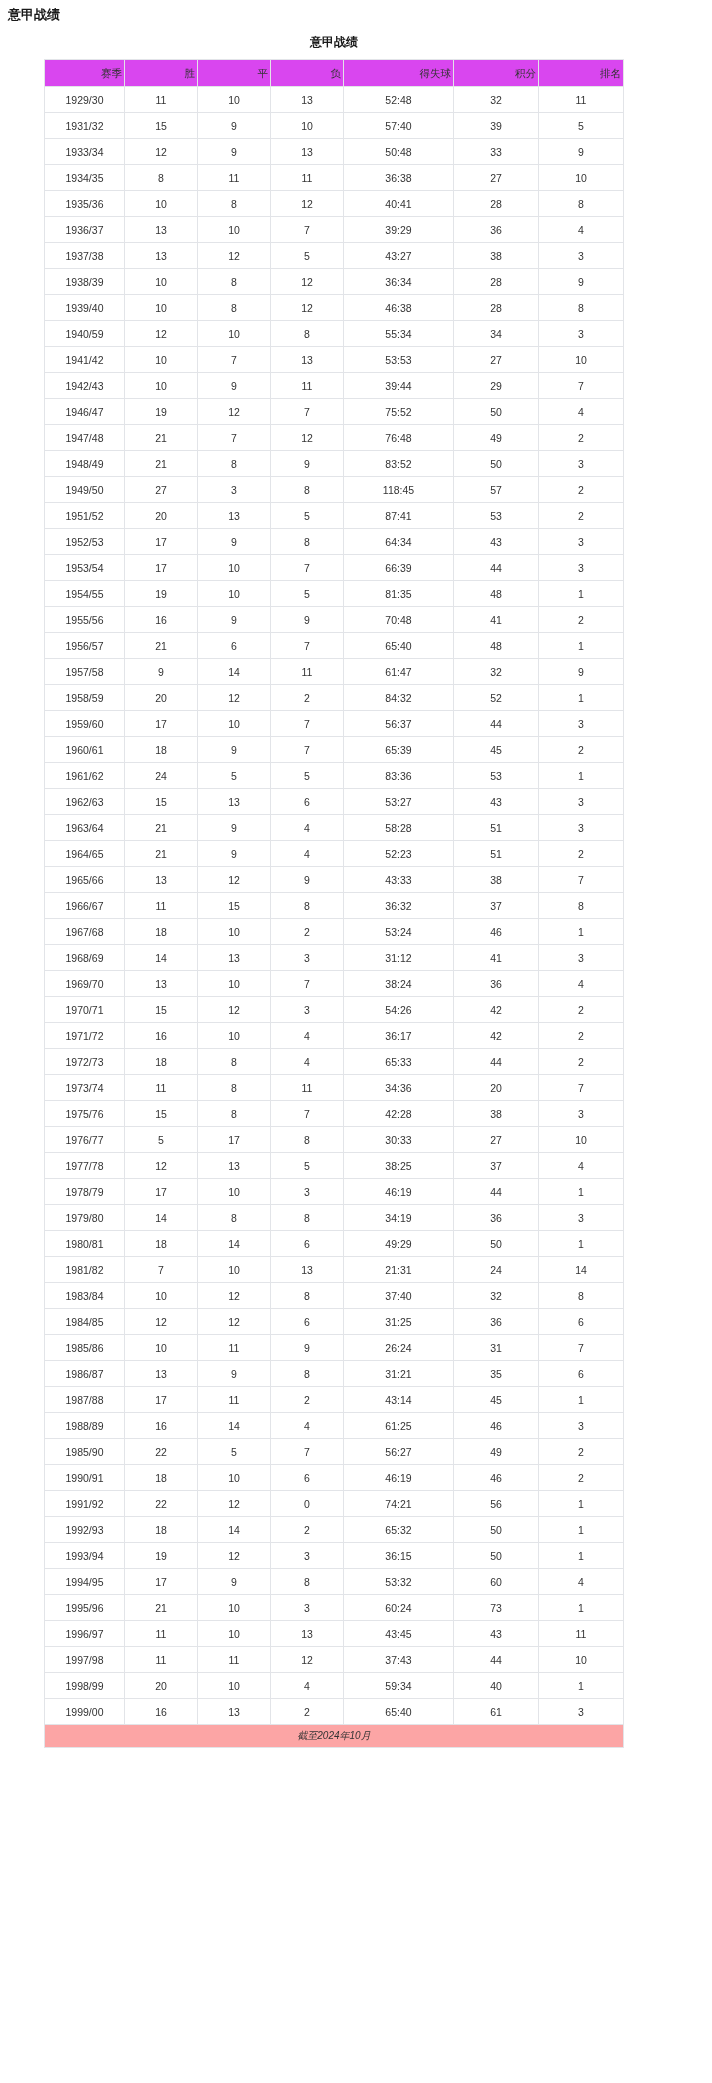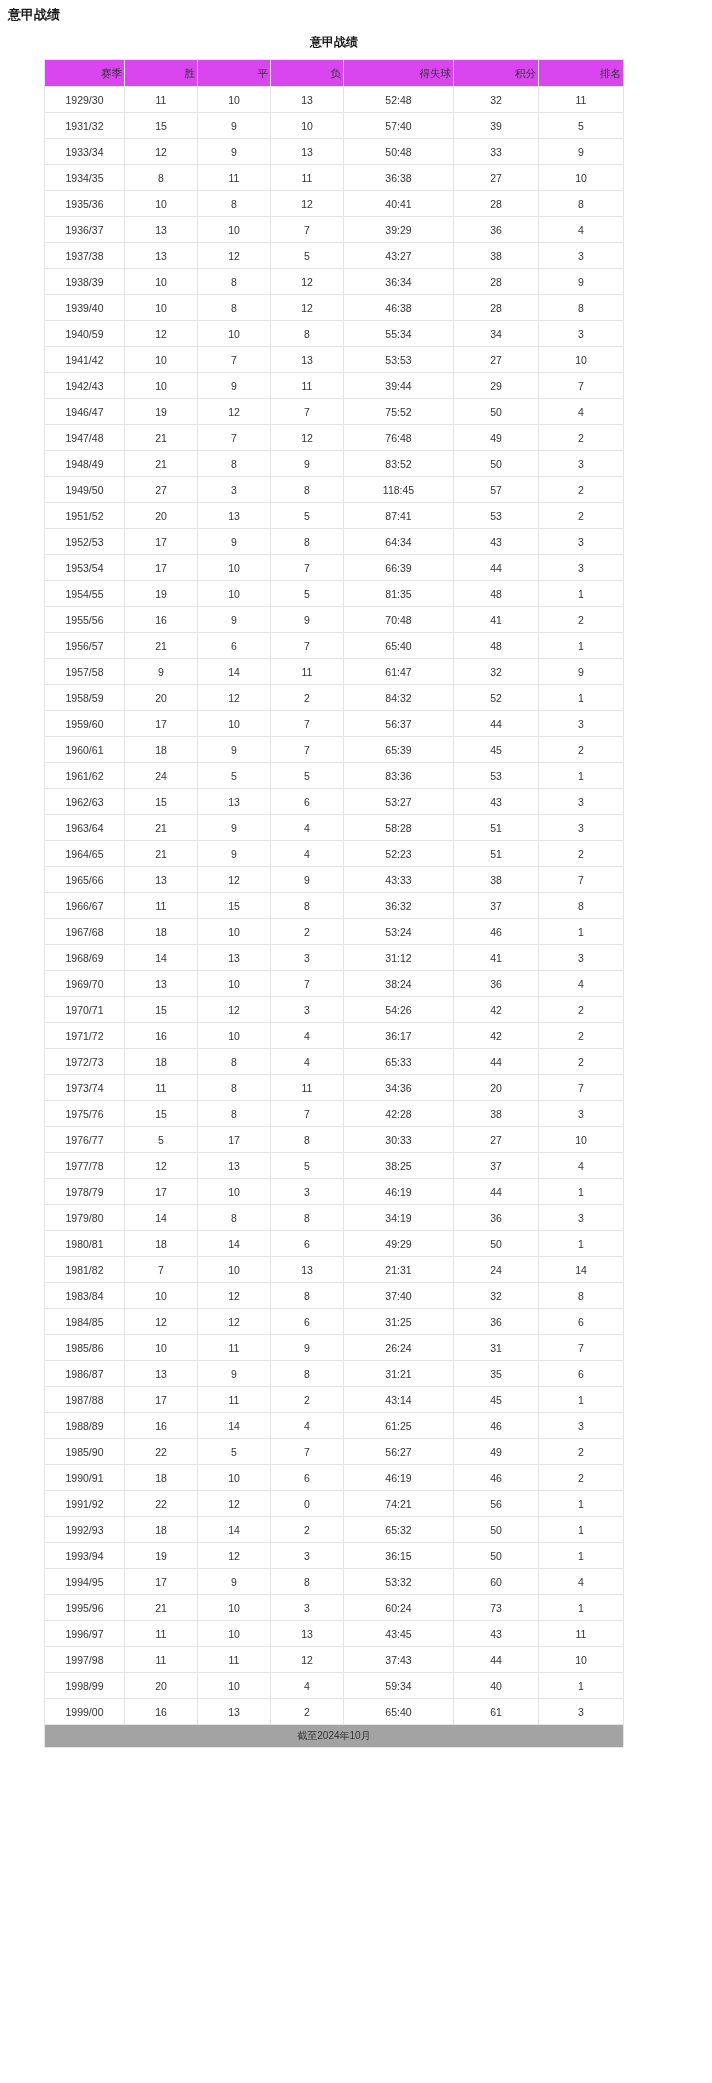--- a/index.html
+++ b/index.html
@@ -68,23 +68,24 @@
     background: #ffffff;
   }
   col.c-season { width: 80px; }
   col.c-num    { width: 73px; }
   col.c-goals  { width: 110px; }
   col.c-pts    { width: 85px; }
   col.c-rank   { width: 85px; }
   tfoot td {
     text-align: center;
     font-size: 10px;
+    font-style: italic;
     color: #444444;
     padding: 5px 2px;
-    background: #a3a3a3;
+    background: #fca5a5;
   }
 </style>
 </head>
 <body>
 
 <div class="page">
 
   <h1 class="page-title">意甲战绩</h1>
 
   <div class="table-wrap">

